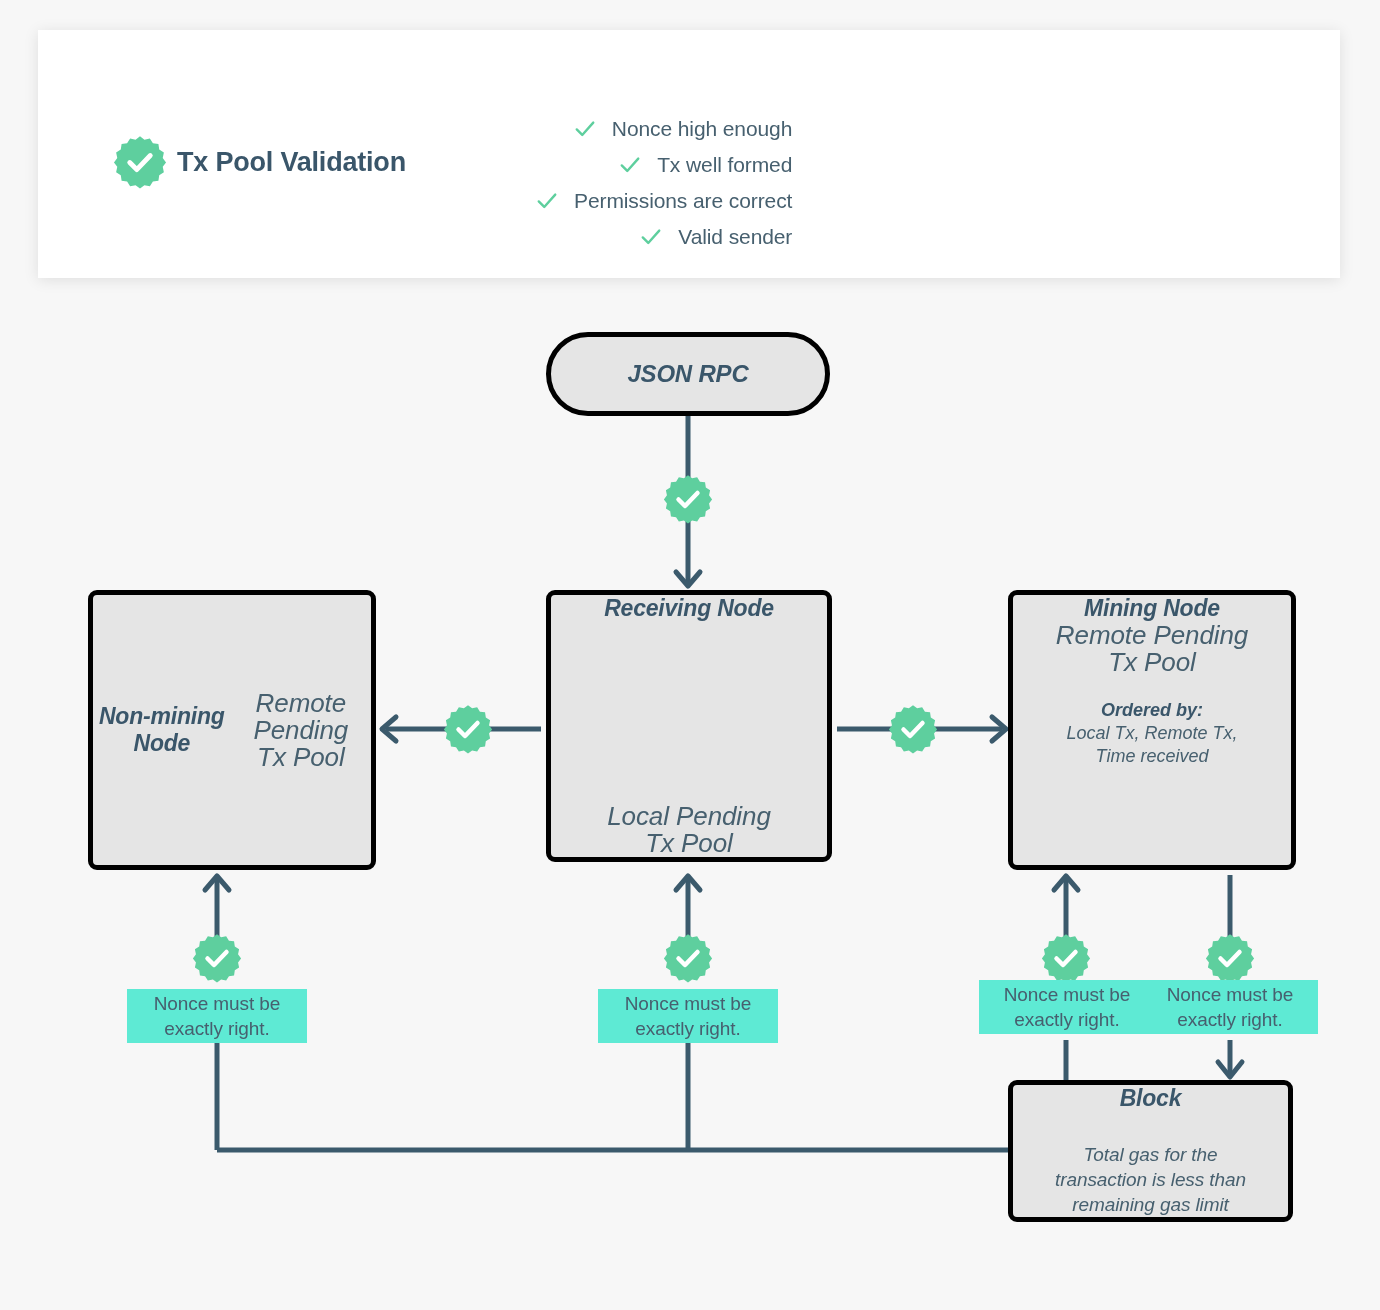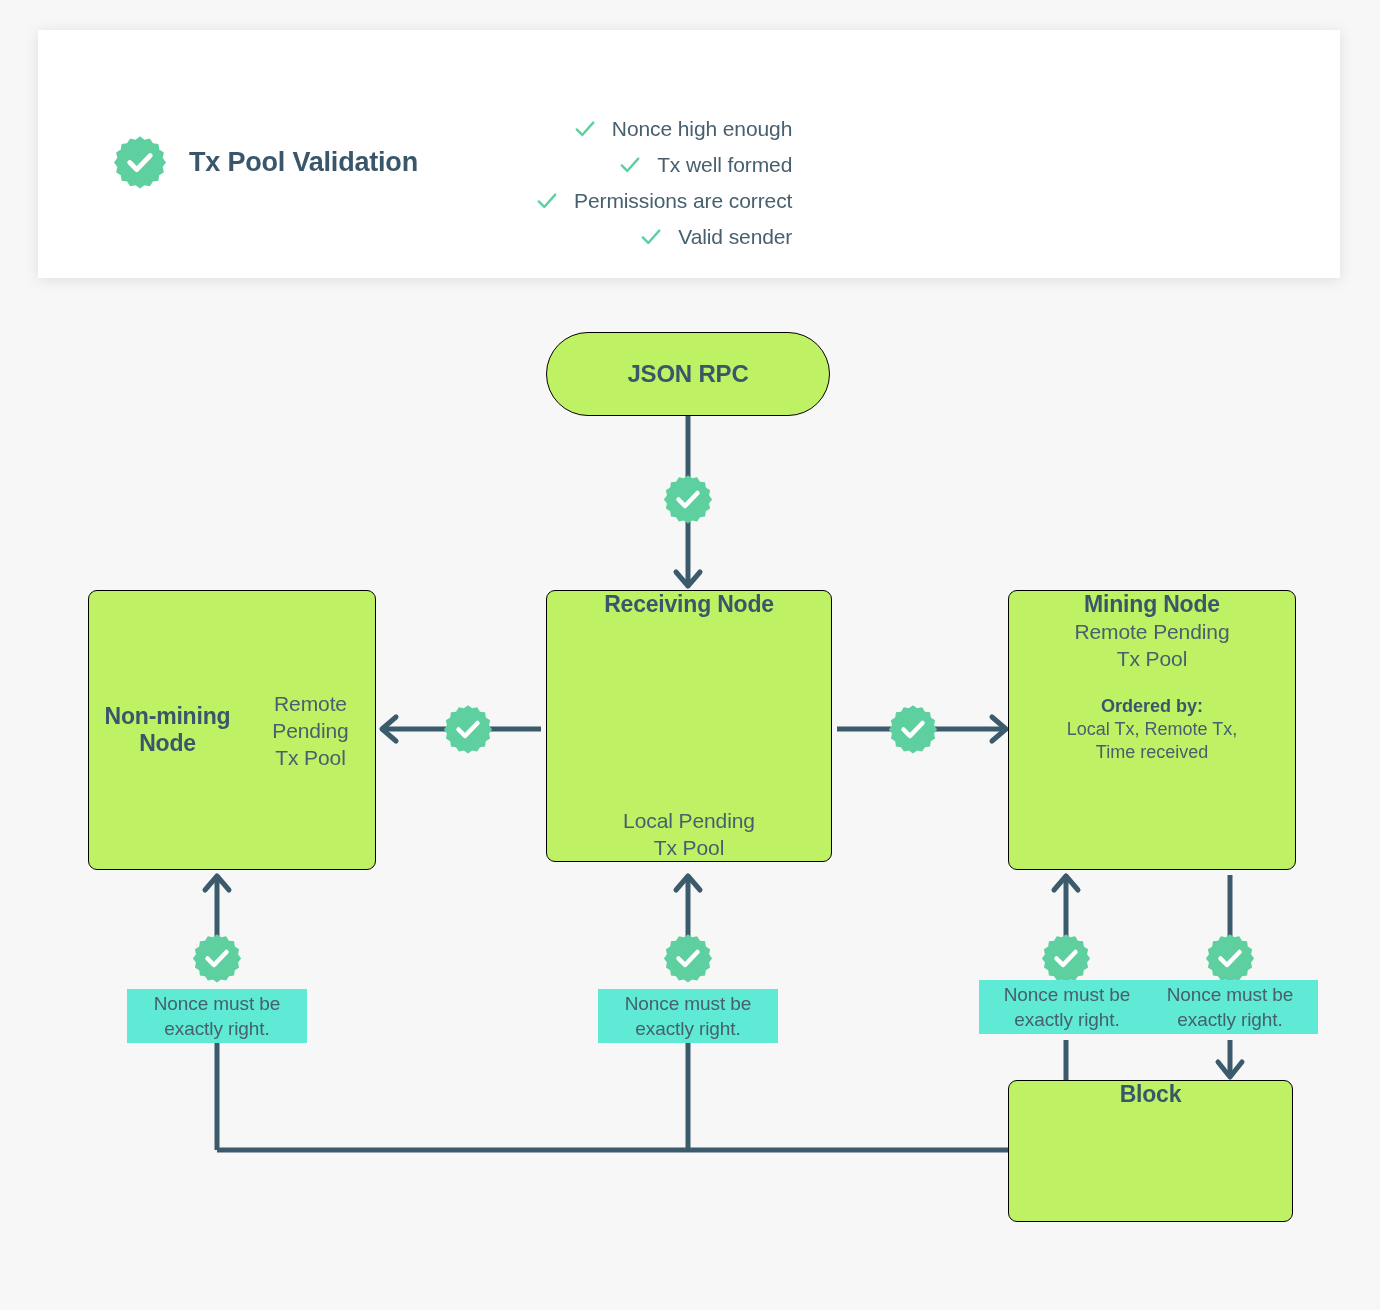--- a/index.html
+++ b/index.html
@@ -21,21 +21,21 @@
   .header-card {
     position: absolute;
     left: 38px; top: 30px;
     width: 1302px; height: 248px;
     background: #ffffff;
     box-shadow: 0 2px 14px rgba(0,0,0,0.10);
   }
   .hc-title-wrap {
     position: absolute;
     left: 75px; top: 105px;
-    display: flex; align-items: center; gap: 22px;
+    display: flex; align-items: center; gap: 10px;
   }
   .hc-title {
     font-size: 27px;
     font-weight: bold;
     color: #3a566a;
     letter-spacing: -0.2px;
     white-space: nowrap;
   }
 
   
@@ -69,35 +69,36 @@
     font-size: 21px;
     color: #47606f;
     line-height: 26px;
     white-space: nowrap;
     letter-spacing: -0.1px;
   }
 
   
   .node {
     position: absolute;
-    background: #bef264;
-    border: 1px solid #000000;
+    background: #e5e5e5;
+    border: 5px solid #000000;
     border-radius: 9px;
     text-align: center;
     z-index: 3;
+    font-style: italic;
   }
   .node.pill { border-radius: 48px; }
   .node .nt {
     font-size: 23px;
     font-weight: bold;
     color: #3a566a;
     letter-spacing: -0.2px;
   }
   .node .ns {
-    font-size: 21px;
+    font-size: 26px;
     color: #47606f;
     line-height: 27px;
     letter-spacing: -0.1px;
   }
   .node .nsub-h {
     font-size: 18px;
     font-weight: bold;
     color: #3a566a;
     margin-top: 22px;
     line-height: 24px;
@@ -278,20 +279,25 @@
       </div>
     <div class="nsub-h">Ordered by:</div>
     <div class="nsub-b multiline">
         <div>Local Tx, Remote Tx,</div>
         <div>Time received</div>
       </div>
   </div>
 
   <div class="node" id="node-block">
     <div class="nt">Block</div>
+    <div class="ns multiline">
+        <div>Total gas for the</div>
+        <div>transaction is less than</div>
+        <div>remaining gas limit</div>
+      </div>
   </div>
 
   <span class="wire-badge" style="left:663px; top:474px;">
     <svg width="50" height="50" viewBox="0 0 100 100">
         <path fill="#5ecf9e" d="M50 2.5 58.2 8.6 68.3 6.6 73.9 15.3 84.1 16.7 85.6 26.9 94.2 32.6 92.1 42.6 98.2 50.8 92.1 59 94.2 69 85.6 74.7 84.1 84.9 73.9 86.3 68.3 95 58.2 93 50 99.1 41.8 93 31.7 95 26.1 86.3 15.9 84.9 14.4 74.7 5.8 69 7.9 59 1.8 50.8 7.9 42.6 5.8 32.6 14.4 26.9 15.9 16.7 26.1 15.3 31.7 6.6 41.8 8.6Z"></path>
         <path fill="none" stroke="#ffffff" stroke-width="9" stroke-linecap="round" stroke-linejoin="round" d="M31 51 L44 64 L69 38"></path>
       </svg>
   </span>
 
   <span class="wire-badge" style="left:443px; top:704px;">

